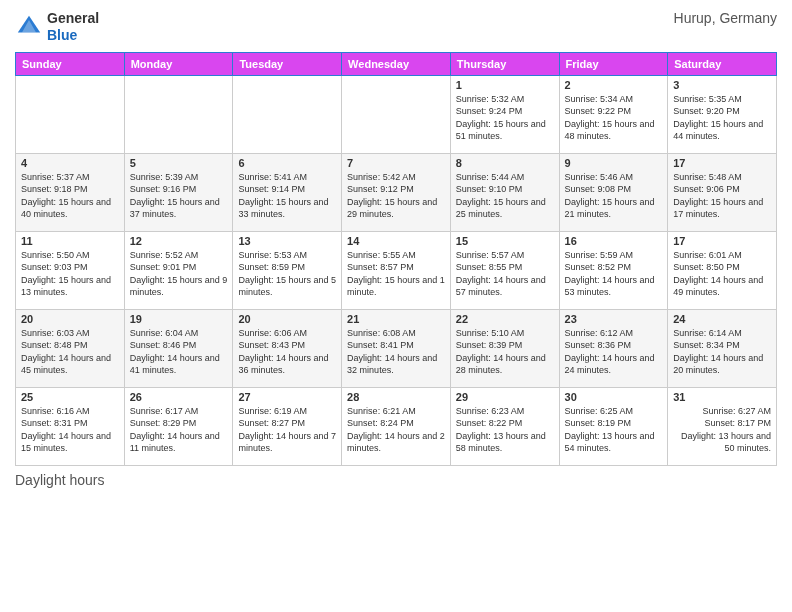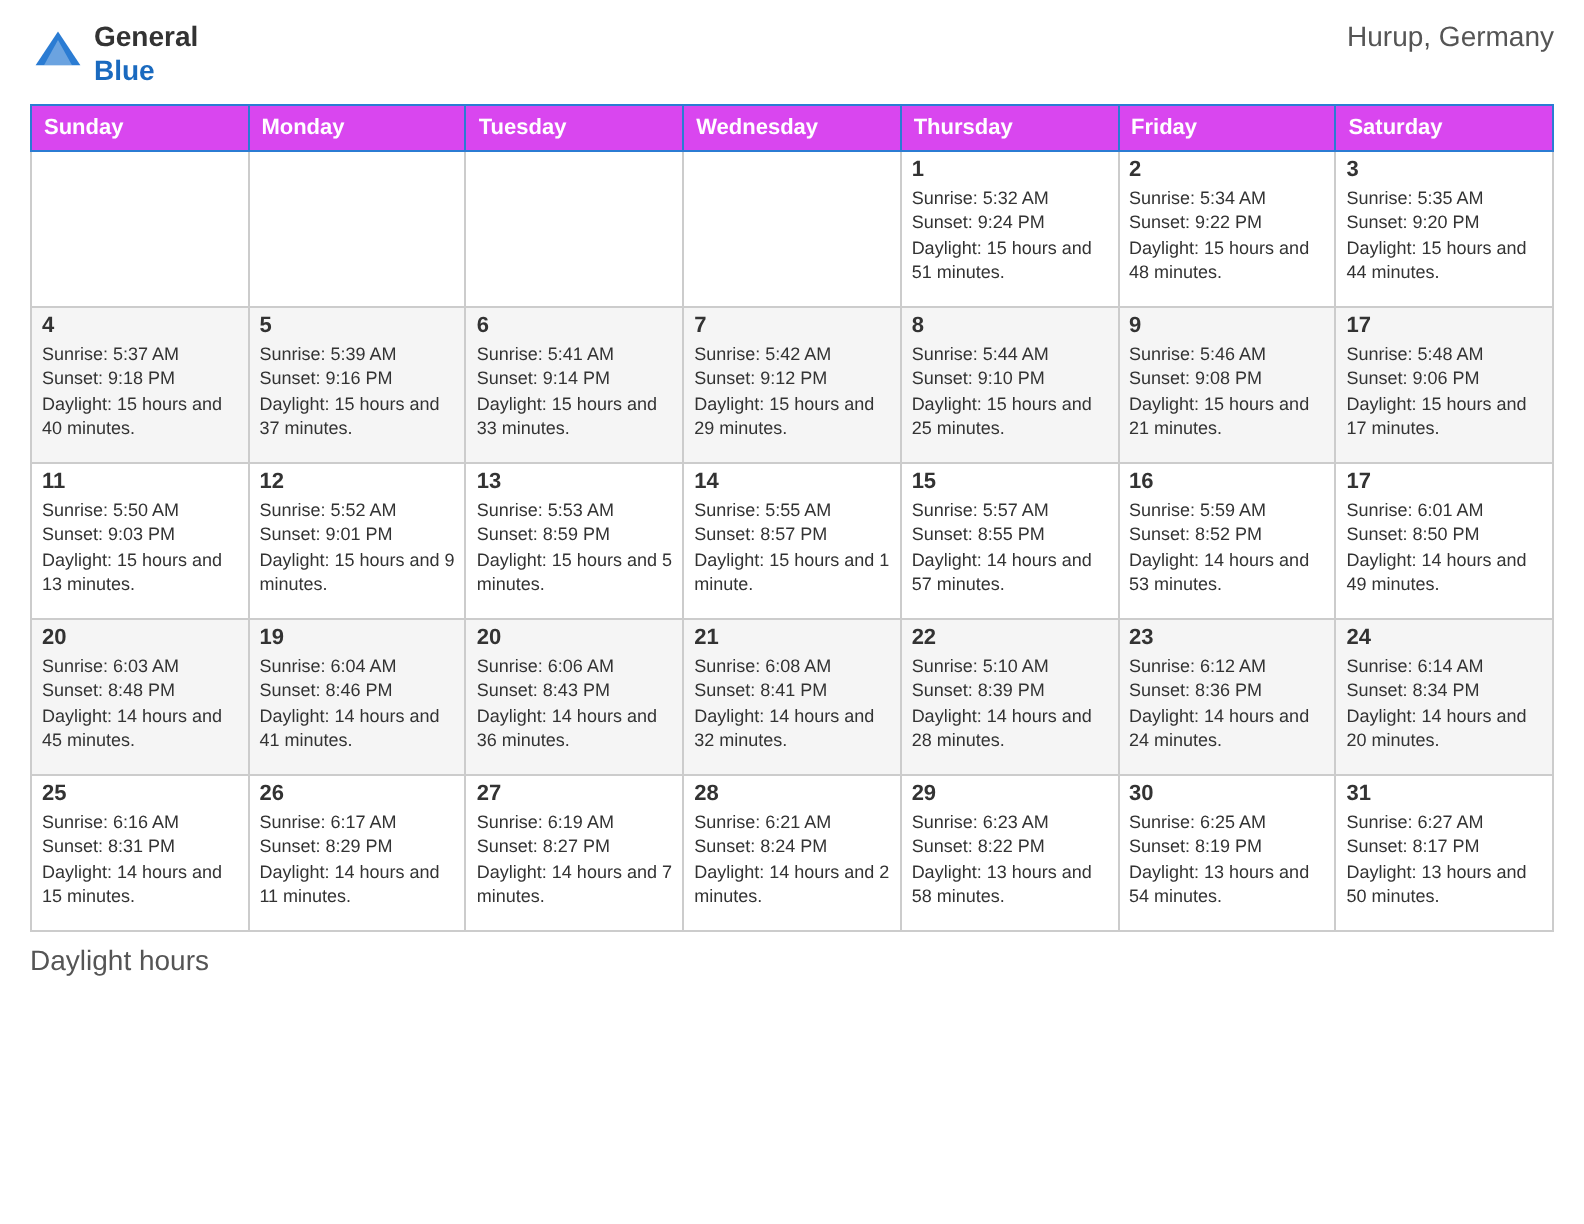--- a/index.html
+++ b/index.html
@@ -316,21 +316,21 @@
 Daylight: 13 hours and 58 minutes.</div>
           </td>
           <td>
             <div class="day-number">30</div>
             <div class="day-info" style="white-space: pre-line;">Sunrise: 6:25 AM
 Sunset: 8:19 PM
 Daylight: 13 hours and 54 minutes.</div>
           </td>
           <td>
             <div class="day-number">31</div>
-            <div class="day-info" style="white-space: pre-line;">Sunrise: 6:27 AM
+            <div class="day-info" style="white-space: pre-line; text-align: right;">Sunrise: 6:27 AM
 Sunset: 8:17 PM
 Daylight: 13 hours and 50 minutes.</div>
           </td>
         </tr>
       </tbody>
   </table>
 
   <div class="footer">
     <span>Daylight hours</span>
   </div>

